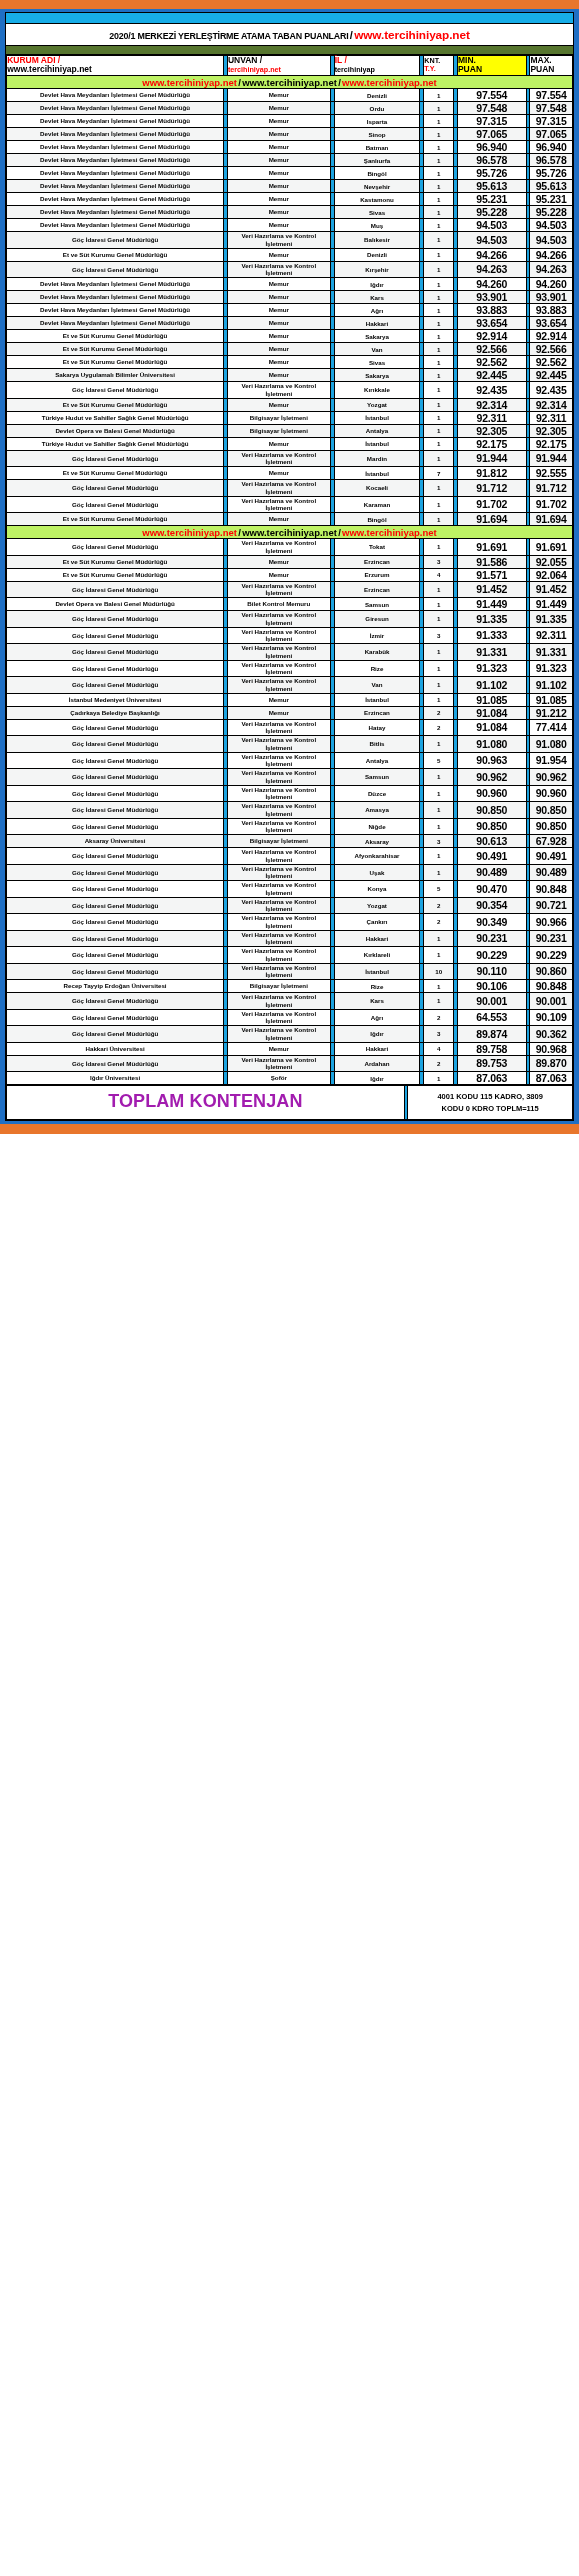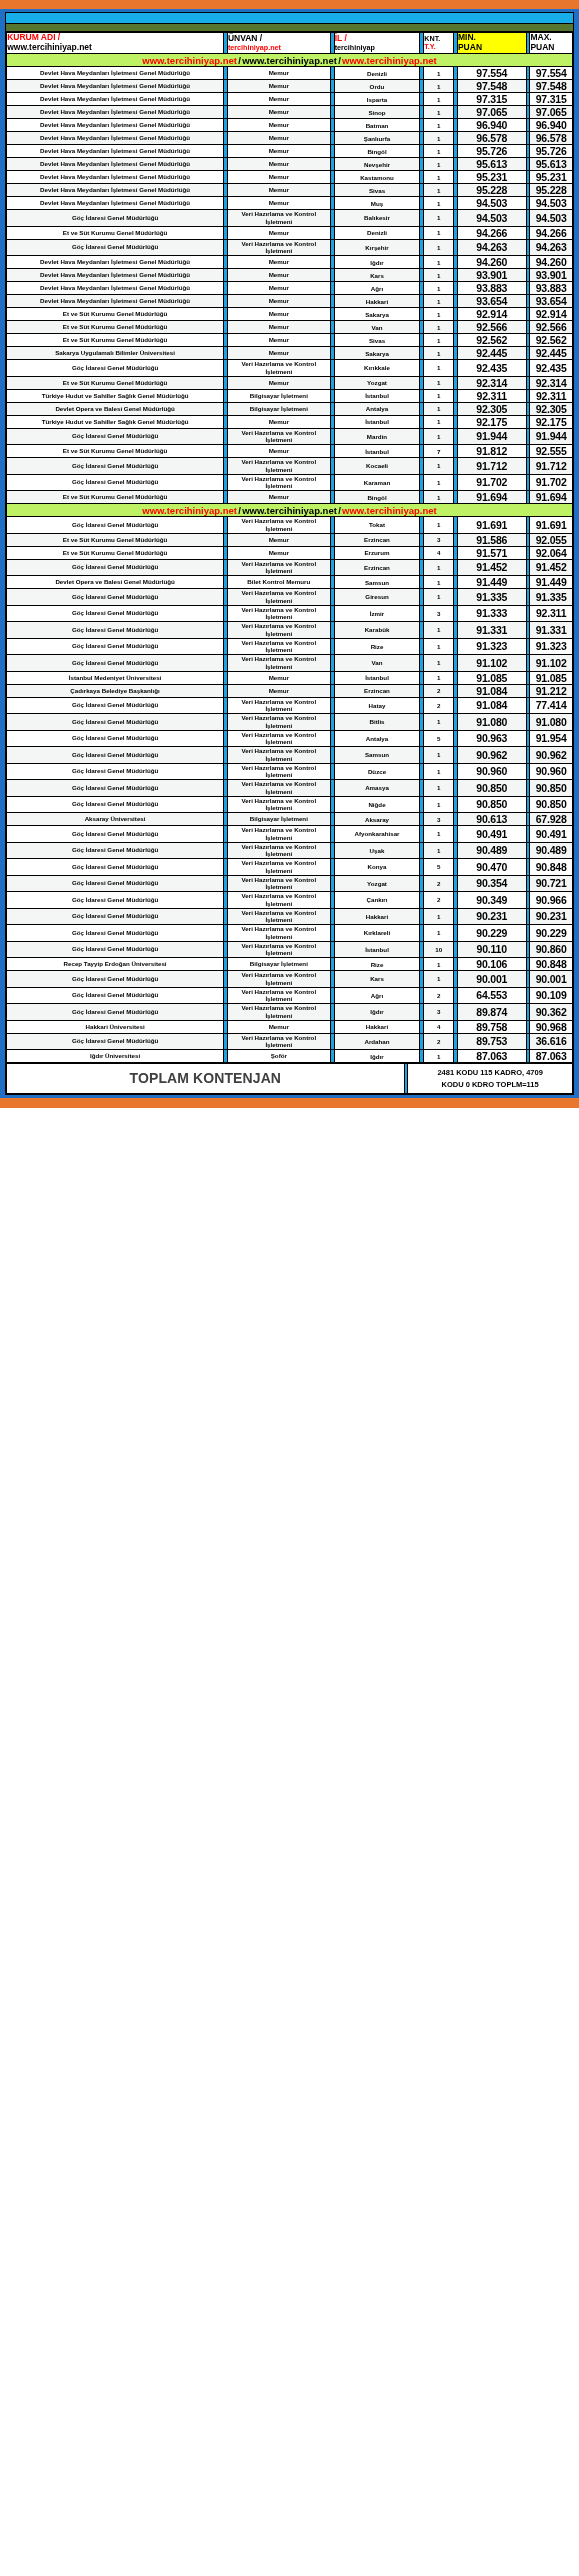--- a/index.html
+++ b/index.html
@@ -173,23 +173,23 @@
   tr.alt td.sep, tr.norm td.sep { background:#1CA3E0; }
 
   .footer-table {
     border-collapse: collapse;
     width: 100%;
     table-layout: fixed;
   }
   .footer-table td { border: 0.7px solid #000; }
   .toplam-label {
     text-align: center;
-    font-size: 14px;
+    font-size: 18px;
     font-weight: bold;
-    color: #404040;
+    color: #a21caf;
     padding: 5.2px 0 6.6px 0;
     letter-spacing: 0.1px;
     margin-left: 8px;
   }
   .toplam-value {
     text-align: center;
     font-size: 7.5px;
     font-weight: bold;
     color: #000;
     line-height: 1.5;
@@ -202,20 +202,23 @@
 <div class="page">
 
   <div class="top-bar"></div>
 
   <div class="frame">
     <div class="inner">
 
 
       <div class="cyan-band"></div>
 
+      <div class="subtitle-block">
+        <span class="subtitle-black">2020/1 MERKEZİ YERLEŞTİRME ATAMA TABAN PUANLARI</span><span class="subtitle-slash">/</span><span class="subtitle-red">www.tercihiniyap.net</span>
+      </div>
 
       <div class="green-band"></div>
 
       <table class="grid">
         <colgroup>
           <col style="width:215px">
           <col style="width:3.9px">
           <col style="width:102px">
           <col style="width:3.9px">
           <col style="width:85px">
@@ -1115,21 +1118,21 @@
               <td class="c-kurum">Göç İdaresi Genel Müdürlüğü</td>
               <td class="sep"></td>
               <td class="c-unvan">Veri Hazırlama ve Kontrol İşletmeni</td>
               <td class="sep"></td>
               <td class="c-il">Ardahan</td>
               <td class="sep"></td>
               <td class="c-knt">2</td>
               <td class="sep"></td>
               <td class="c-min">89.753</td>
               <td class="sep"></td>
-              <td class="c-max">36.616</td>
+              <td class="c-max">89.870</td>
             </tr>
             <tr class="norm">
               <td class="c-kurum">Iğdır Üniversitesi</td>
               <td class="sep"></td>
               <td class="c-unvan">Şoför</td>
               <td class="sep"></td>
               <td class="c-il">Iğdır</td>
               <td class="sep"></td>
               <td class="c-knt">1</td>
               <td class="sep"></td>
@@ -1144,21 +1147,21 @@
         <colgroup>
           <col style="width:394px">
           <col style="width:3.9px">
           <col style="width:163px">
         </colgroup>
         <tbody>
             <tr>
           <td class="toplam-label">TOPLAM KONTENJAN</td>
           <td class="sep"></td>
           <td class="toplam-value">
-            <span>2481 KODU 115 KADRO, 4709</span><br>
+            <span>4001 KODU 115 KADRO, 3809</span><br>
             <span>KODU 0 KDRO TOPLM=115</span>
           </td>
         </tr>
       </tbody>
         </table>
 
     </div>
   </div>
 
   <div class="bottom-bar"></div>

